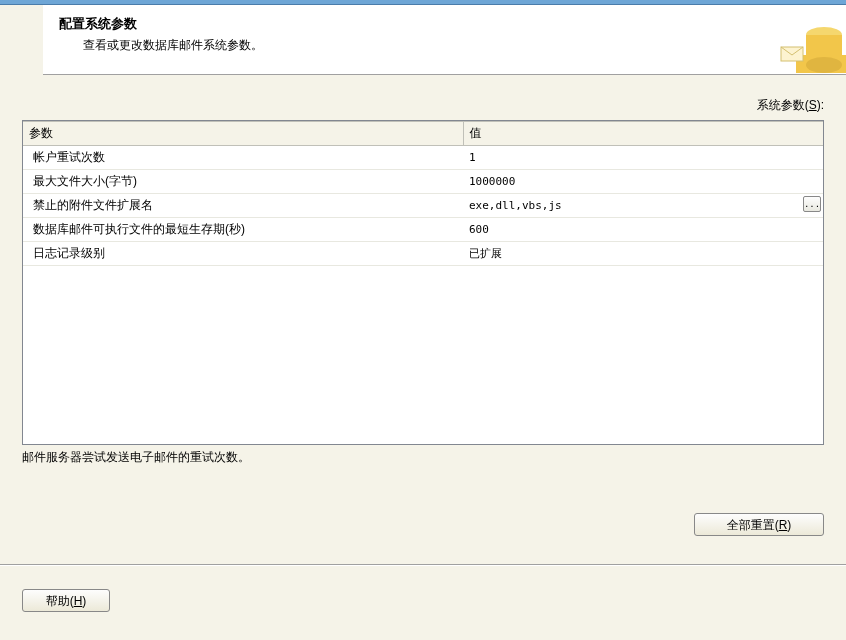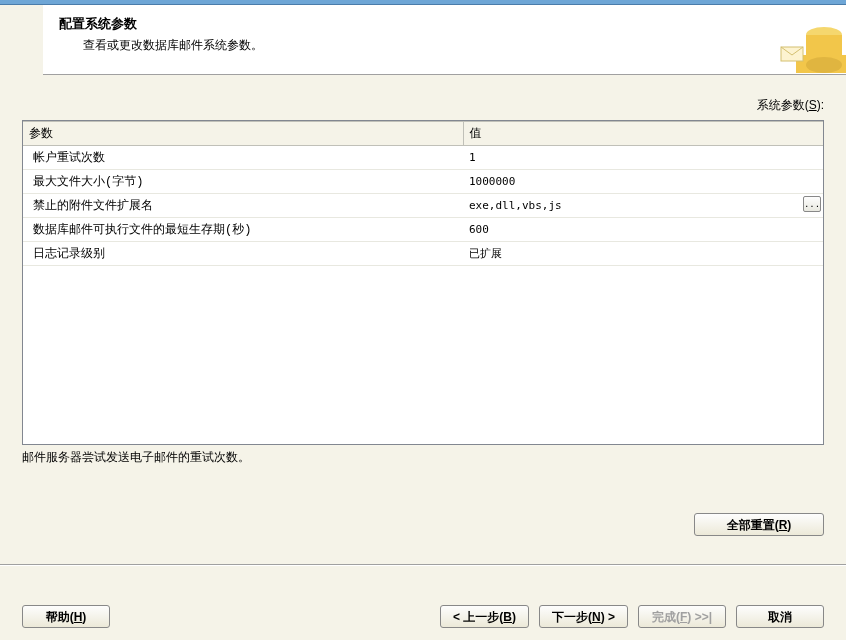--- a/index.html
+++ b/index.html
@@ -88,21 +88,20 @@
     .grid-table th:last-child {
       border-right: none;
     }
     .grid-table td {
       padding: 3px 6px;
       border-bottom: 1px solid #e8e8e0;
       font-size: 12px;
       color: #000;
       height: 21px;
       position: relative;
-      font-family: Liberation Mono, monospace;
     }
     .grid-table td.param-col {
       padding-left: 10px;
     }
     .grid-table td.value-col {
       font-family: Consolas, monospace;
       font-size: 11px;
     }
     .ellipsis-btn {
       position: absolute;
@@ -135,38 +134,37 @@
       font-family: inherit;
       font-size: 12px;
       background: linear-gradient(#fdfdfd, #ece9d8);
       border: 1px solid #888;
       border-radius: 3px;
       padding: 3px 12px;
       min-width: 90px;
       height: 23px;
       cursor: pointer;
       color: #000;
-      font-weight: bold;
     }
     .btn:disabled {
       color: #a0a0a0;
       cursor: default;
     }
     .btn .underline {
       text-decoration: underline;
     }
     .separator {
       border: none;
       border-top: 1px solid #a0a0a0;
       border-bottom: 1px solid #ffffff;
       margin: 18px 0 0 0;
     }
     .footer {
       position: absolute;
-      bottom: 12px;
+      bottom: 28px;
       left: 0;
       right: 0;
       padding: 0 22px;
       display: flex;
       justify-content: space-between;
       align-items: center;
     }
     .footer-right {
       display: flex;
       gap: 10px;
@@ -249,25 +247,13 @@
 </div>
 
 <hr class="separator">
 
 <div class="footer">
   <div>
     <button class="btn">
       <span>帮助(</span><span class="underline">H</span><span>)</span>
     </button>
   </div>
-  <div class="footer-right">
-    <button class="btn">
-      <span>&lt; 上一步(</span><span class="underline">B</span><span>)</span>
-    </button>
-    <button class="btn">
-      <span>下一步(</span><span class="underline">N</span><span>) &gt;</span>
-    </button>
-    <button class="btn" disabled="">
-      <span>完成(</span><span class="underline">F</span><span>) &gt;&gt;|</span>
-    </button>
-    <button class="btn">取消</button>
-  </div>
 </div>
 
 </body></html>

